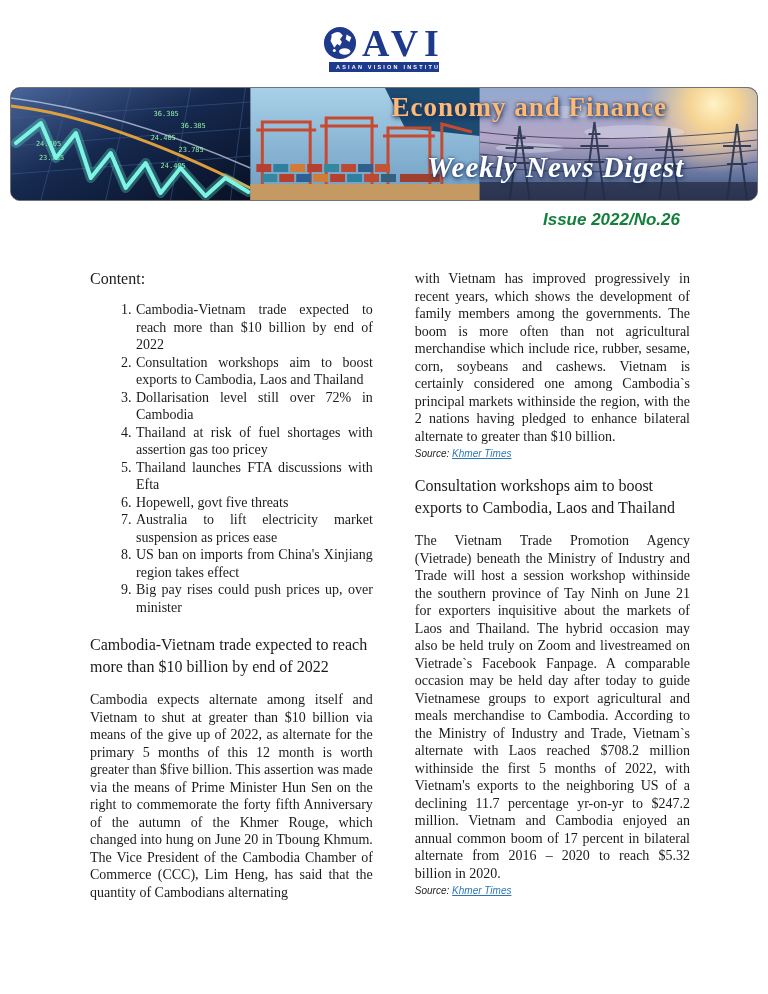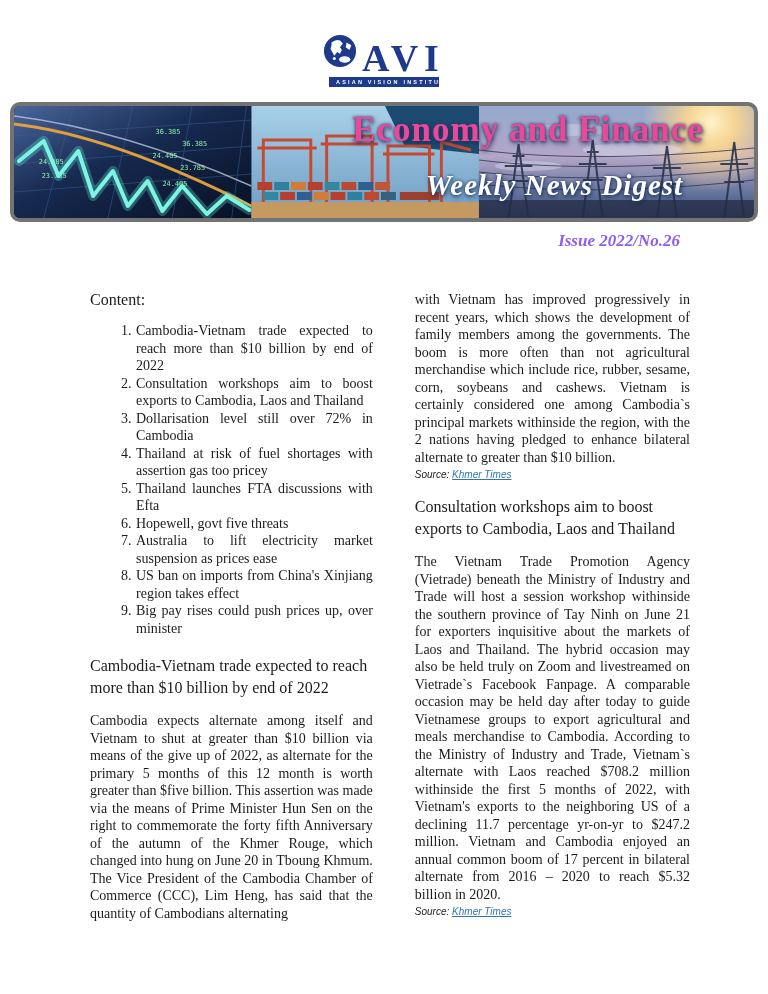--- a/index.html
+++ b/index.html
@@ -18,71 +18,70 @@
     display:flex;flex-direction:column;align-items:center;
   }
   .logo-row{display:flex;align-items:center;gap:5px;}
   .logo-globe{width:34px;height:34px;display:block;}
   .logo-acronym{
     font-family:"Liberation Serif",serif;
     font-weight:bold;
     font-size:38px;line-height:33px;
     letter-spacing:6px;
     color:#1e3a8c;
-    margin-top:16px;
   }
   .logo-bar{
     margin-top:2px;
     background:#1e3a8c;color:#ffffff;
     font-family:"Liberation Sans",sans-serif;
     font-size:5.5px;letter-spacing:2.2px;font-weight:bold;
     padding:2px 5px 2px 7px;
     width:98px;text-align:center;
     white-space:nowrap;
   }
 
   
   .banner{
     position:relative;
     margin:15px 10px 0 10px;
     height:112px;
-    border:4px solid #737373;
+    border:1px solid #737373;
     border-radius:10px;
     overflow:hidden;
     background:#0a1430;
   }
   .banner svg.art{position:absolute;inset:0;width:100%;height:100%;display:block;}
   .banner-title{
     position:absolute;top:4px;left:40%;right:8px;
     text-align:center;
     font-family:"Liberation Serif",serif;
-    font-size:35px;font-weight:600;
-    color:#ec4899;letter-spacing:1px;
+    font-size:27px;font-weight:600;
+    color:#fdba74;letter-spacing:1px;
     text-shadow:0 0 3px #27406e,1px 2px 5px rgba(15,35,75,.85);
     white-space:nowrap;
   }
   .banner-subtitle{
     position:absolute;top:63px;left:42%;right:18px;
     text-align:center;
     font-family:"Liberation Serif",serif;
     font-style:italic;font-weight:600;
     font-size:29px;color:#ffffff;letter-spacing:1px;
     text-shadow:0 0 3px #27406e,1px 2px 5px rgba(15,35,75,.85);
     white-space:nowrap;
     padding-left:48px;
   }
 
   
   .issue-line{
     margin-top:9px;
     padding-right:88px;
     text-align:right;
-    font-family:Liberation Serif, serif;
+    font-family:Liberation Sans, sans-serif;
     font-weight:bold;font-style:italic;
-    font-size:17px;color:#8b5cf6;
+    font-size:17px;color:#15803d;
   }
 
   
   .columns{
     margin-top:40px;
     padding:0 78px 0 90px;
     display:flex;gap:18px;
   }
   .col-left{width:295px;}
   .col-right{width:287px;margin-left:24px;}

